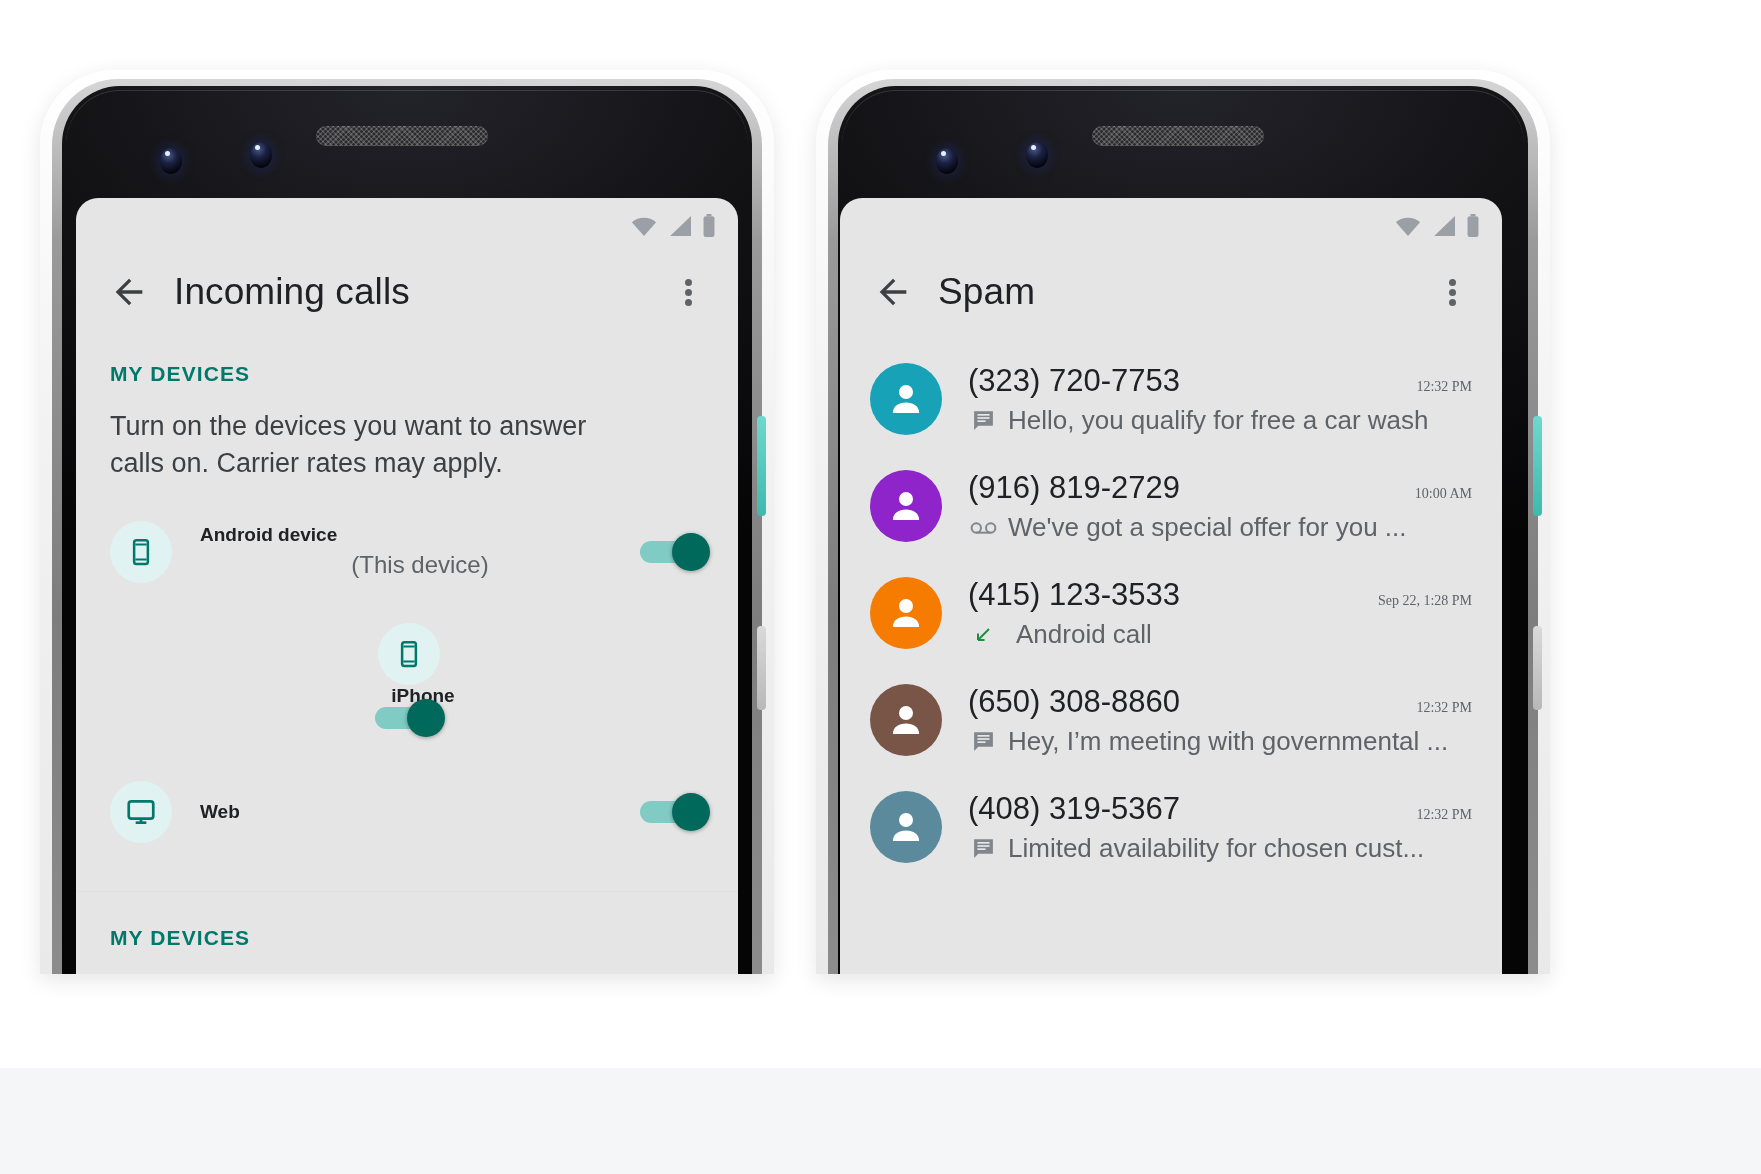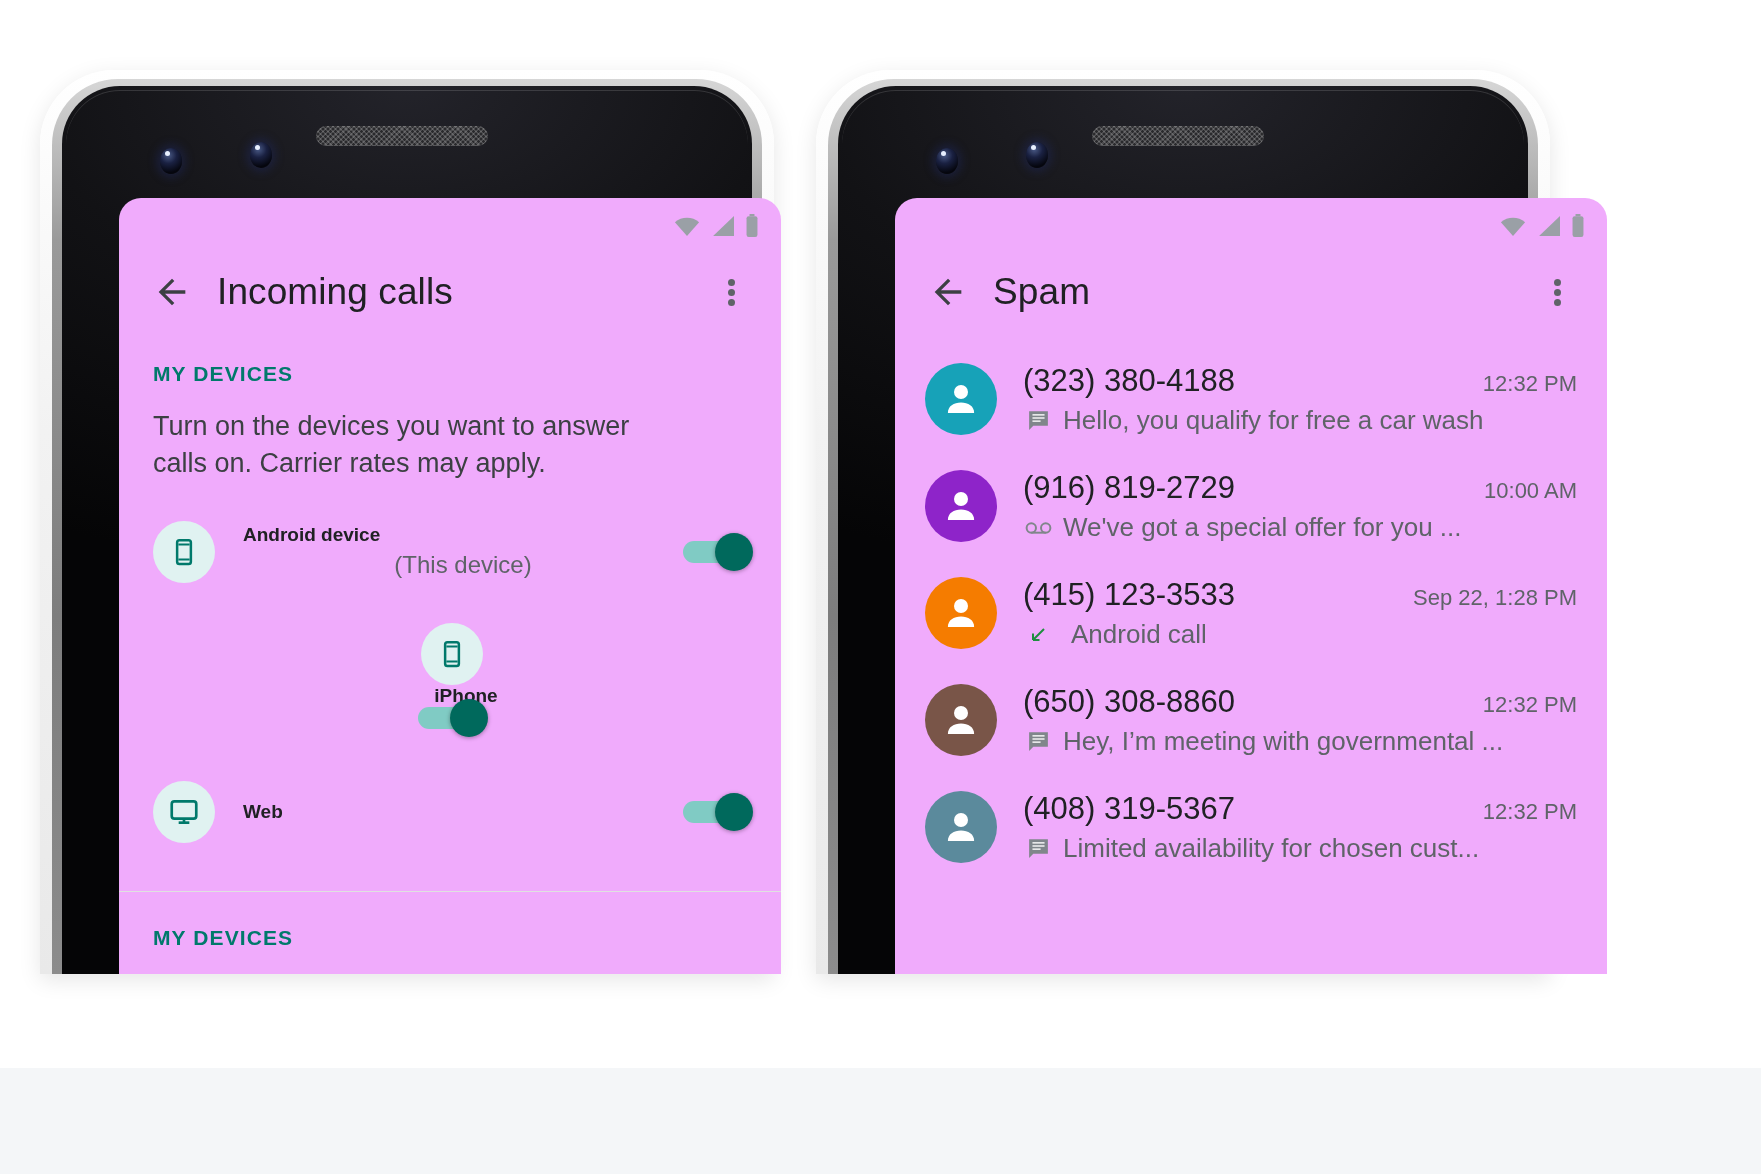--- a/index.html
+++ b/index.html
@@ -68,23 +68,22 @@
     box-shadow: inset 0 0 0 1px rgba(255,255,255,.07);
   }
   .side-btn {
     position:absolute; width:9px; border-radius:4px; z-index:3;
     background: linear-gradient(180deg,#6fd8cd,#3fb9ae);
   }
   .side-btn.gray { background: linear-gradient(180deg,#d9d9d9,#b8b8b8); }
 
   
   .screen {
-    position: absolute; background:#f0abfc; overflow:hidden; z-index: 5;
+    position: absolute; background:#e5e5e5; overflow:hidden; z-index: 5;
     border-radius: 22px 22px 0 0;
-    margin-left: 43px;
   }
   .statusbar {
     height: 46px; display:flex; align-items:center; justify-content:flex-end;
     padding: 10px 22px 0 0; gap: 9px;
   }
   .sb-icon { display:block; }
 
   .appbar { display:flex; align-items:center; height: 96px; padding: 0 26px; }
   .back-btn { width:54px; height:54px; display:flex; align-items:center; justify-content:center; cursor:pointer; }
   .appbar-title {
@@ -125,21 +124,21 @@
   
   .spam-list { padding-top: 6px; }
   .spam-row { display:flex; align-items:flex-start; padding: 17px 30px 17px 30px; cursor:pointer; }
   .avatar {
     width:72px; height:72px; border-radius:50%; flex:0 0 auto;
     display:flex; align-items:center; justify-content:center;
   }
   .spam-main { margin-left: 26px; flex:1 1 auto; min-width:0; }
   .spam-top { display:flex; align-items:baseline; }
   .spam-num { font-size: 31px; color:#202124; white-space:nowrap; }
-  .spam-time { margin-left:auto; font-size: 22px; color:#5f6368; white-space:nowrap; padding-left:14px; }
+  .spam-time { margin-left:auto; font-size: 14px; color:#5f6368; white-space:nowrap; padding-left:14px;font-family:Liberation Serif, serif; }
   .spam-sub { display:flex; align-items:center; margin-top: 6px; min-width:0; }
   .spam-sub-ico { flex:0 0 auto; display:flex; align-items:center; justify-content:center; width:30px; }
   .spam-sub-txt {
     font-size: 26px; color:#5f6368; margin-left: 10px;
     white-space:nowrap; overflow:hidden; text-overflow:clip;
   }
 </style>
 </head>
 <body>
 
@@ -254,21 +253,21 @@
     <div class="rim"></div>
     <div class="body"></div>
 
     <div class="cam" style="left:98px; top:62px;"></div>
     <div class="cam" style="left:188px; top:56px;"></div>
     <div class="grille" style="left:254px; top:40px; width:172px;"></div>
 
     <div class="side-btn gray" style="right:-14px; top:540px; height:84px;"></div>
     <div class="side-btn" style="right:-14px; top:330px; height:100px;"></div>
 
-    <div class="screen" style="left:14px; top:112px; width:712px; height:776px;text-align:right;">
+    <div class="screen" style="left:2px; top:112px; width:662px; height:776px;text-align:right;">
 
       <div class="statusbar">
         <svg class="sb-icon" width="28" height="22" viewBox="0 0 24 20">
           <path d="M12 19 L1 6.5 A17 17 0 0 1 23 6.5 Z" fill="#9aa0a6"></path>
         </svg>
         <svg class="sb-icon" width="26" height="22" viewBox="0 0 22 20">
           <path d="M21 1 L21 19 L2 19 Z" fill="#9aa0a6"></path>
         </svg>
         <svg class="sb-icon" width="14" height="24" viewBox="0 0 12 22">
           <rect x="3.5" y="0" width="5" height="2" rx="1" fill="#9aa0a6"></rect>
@@ -296,21 +295,21 @@
 
         <div class="spam-row">
           <div class="avatar" style="background:#17a2b8;">
             <svg width="42" height="42" viewBox="0 0 24 24">
               <circle cx="12" cy="8" r="4" fill="#fff"></circle>
               <path d="M4.5 20c0-4 3.4-6 7.5-6s7.5 2 7.5 6z" fill="#fff"></path>
             </svg>
           </div>
           <div class="spam-main">
             <div class="spam-top">
-              <div class="spam-num">(323) 380-4188</div>
+              <div class="spam-num">(323) 720-7753</div>
               <div class="spam-time">12:32 PM</div>
             </div>
             <div class="spam-sub">
               <span class="spam-sub-ico">
                 <svg width="25" height="25" viewBox="0 0 24 24">
                   <path d="M3 3h18v14H7l-4 4z" fill="#80868b"></path>
                   <line x1="6.2" y1="6.6" x2="17.8" y2="6.6" stroke="#fff" stroke-width="1.3"></line>
                   <line x1="6.2" y1="9.6" x2="17.8" y2="9.6" stroke="#fff" stroke-width="1.3"></line>
                   <line x1="6.2" y1="12.6" x2="14" y2="12.6" stroke="#fff" stroke-width="1.3"></line>
                 </svg>

